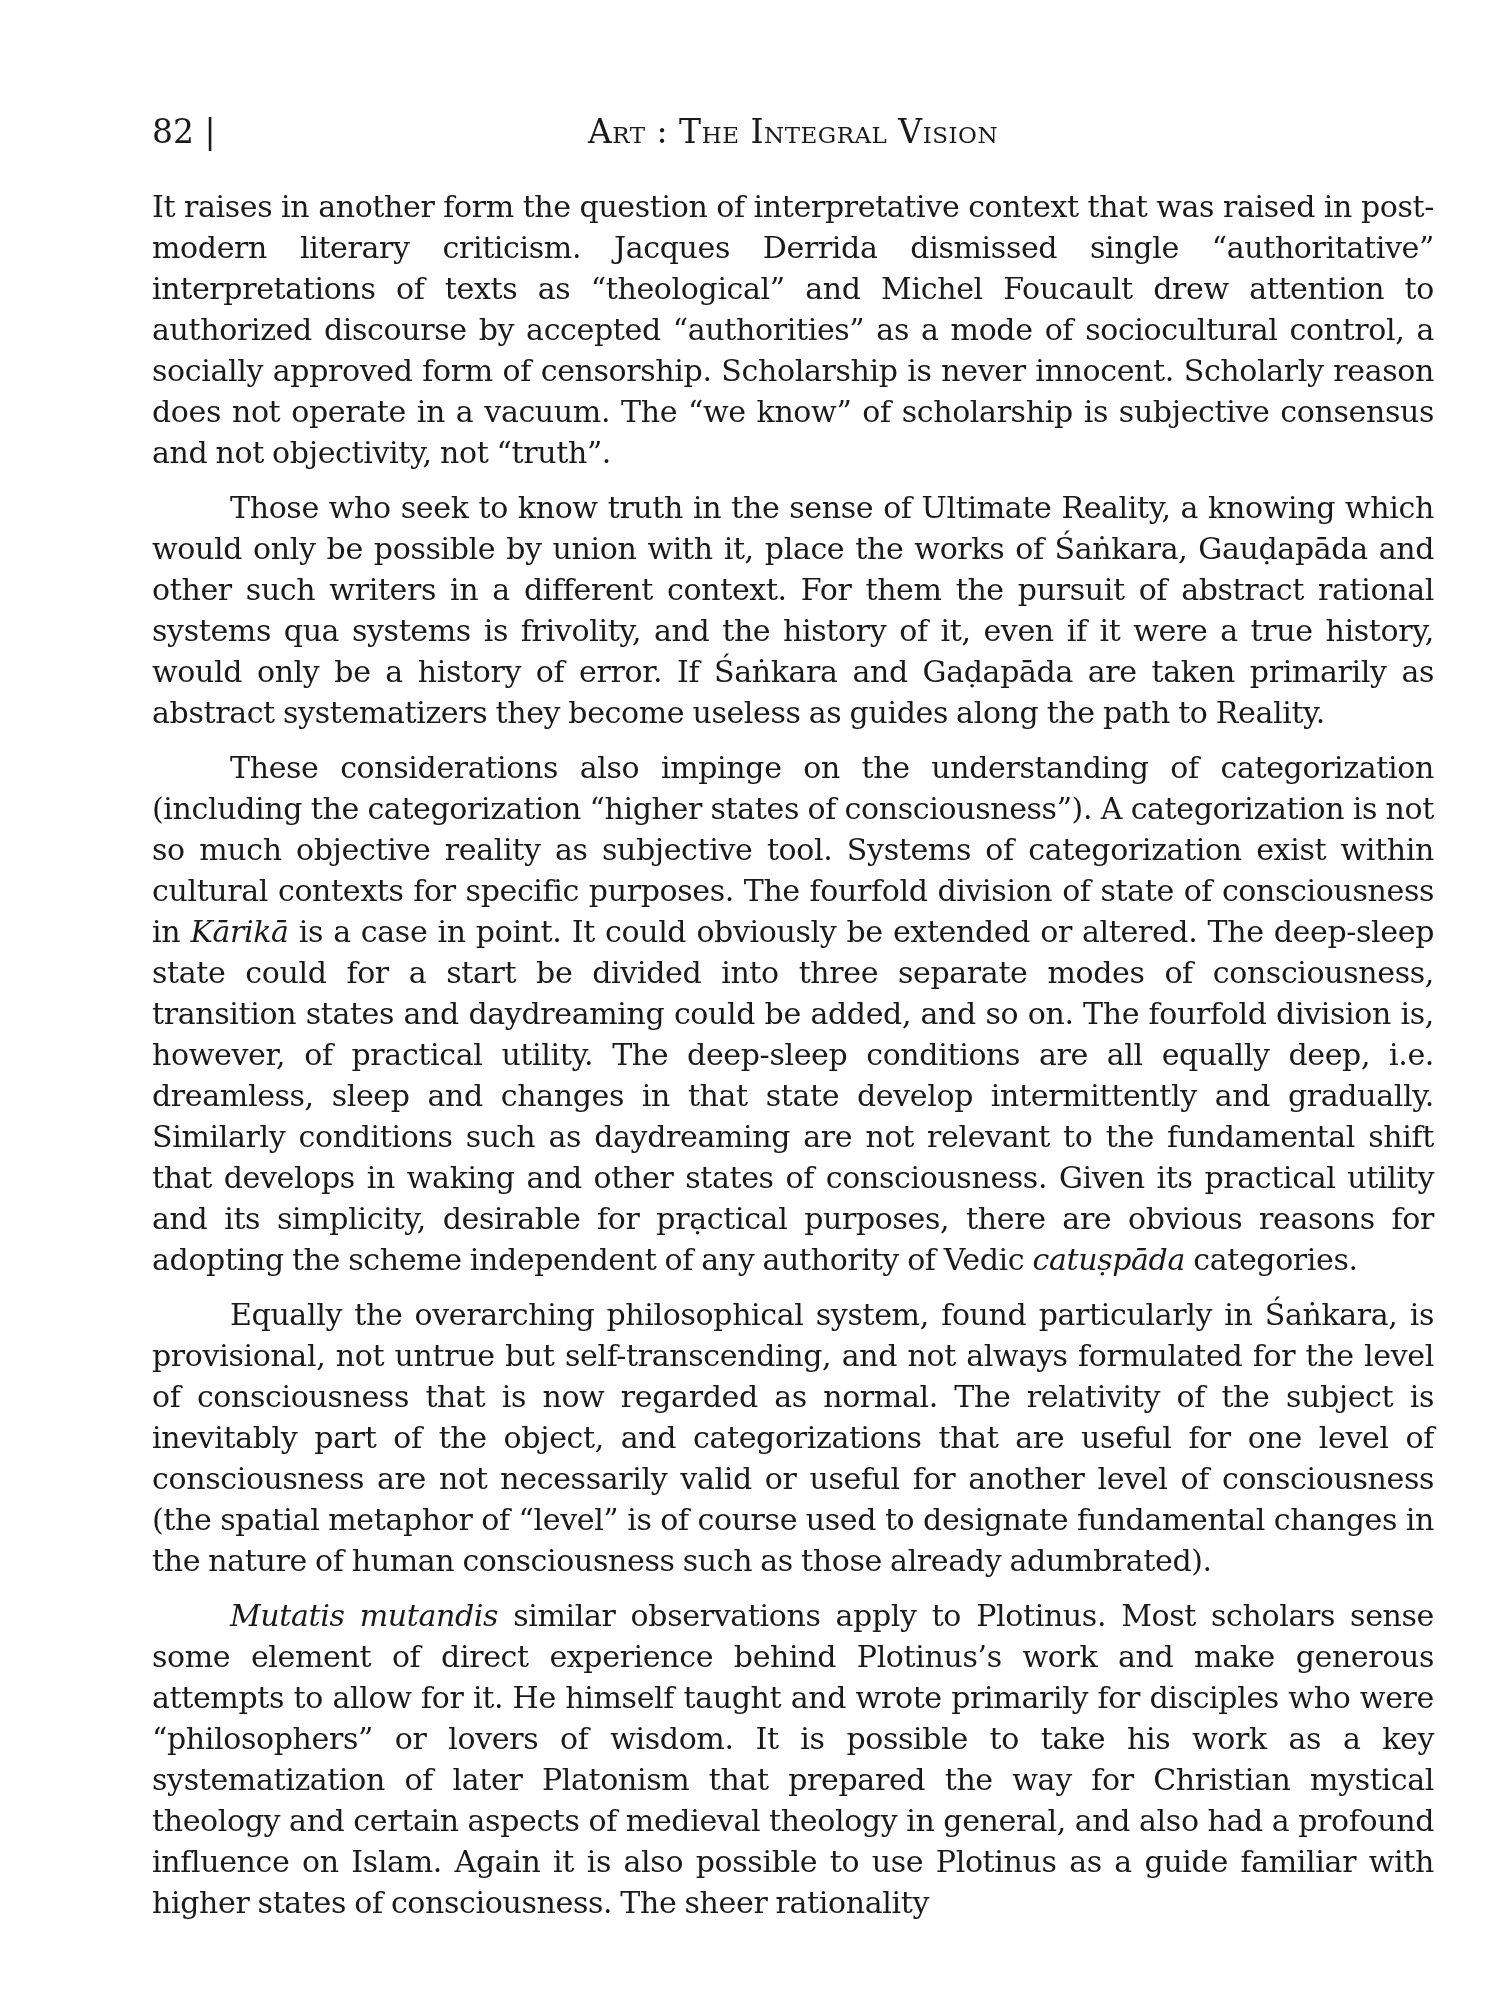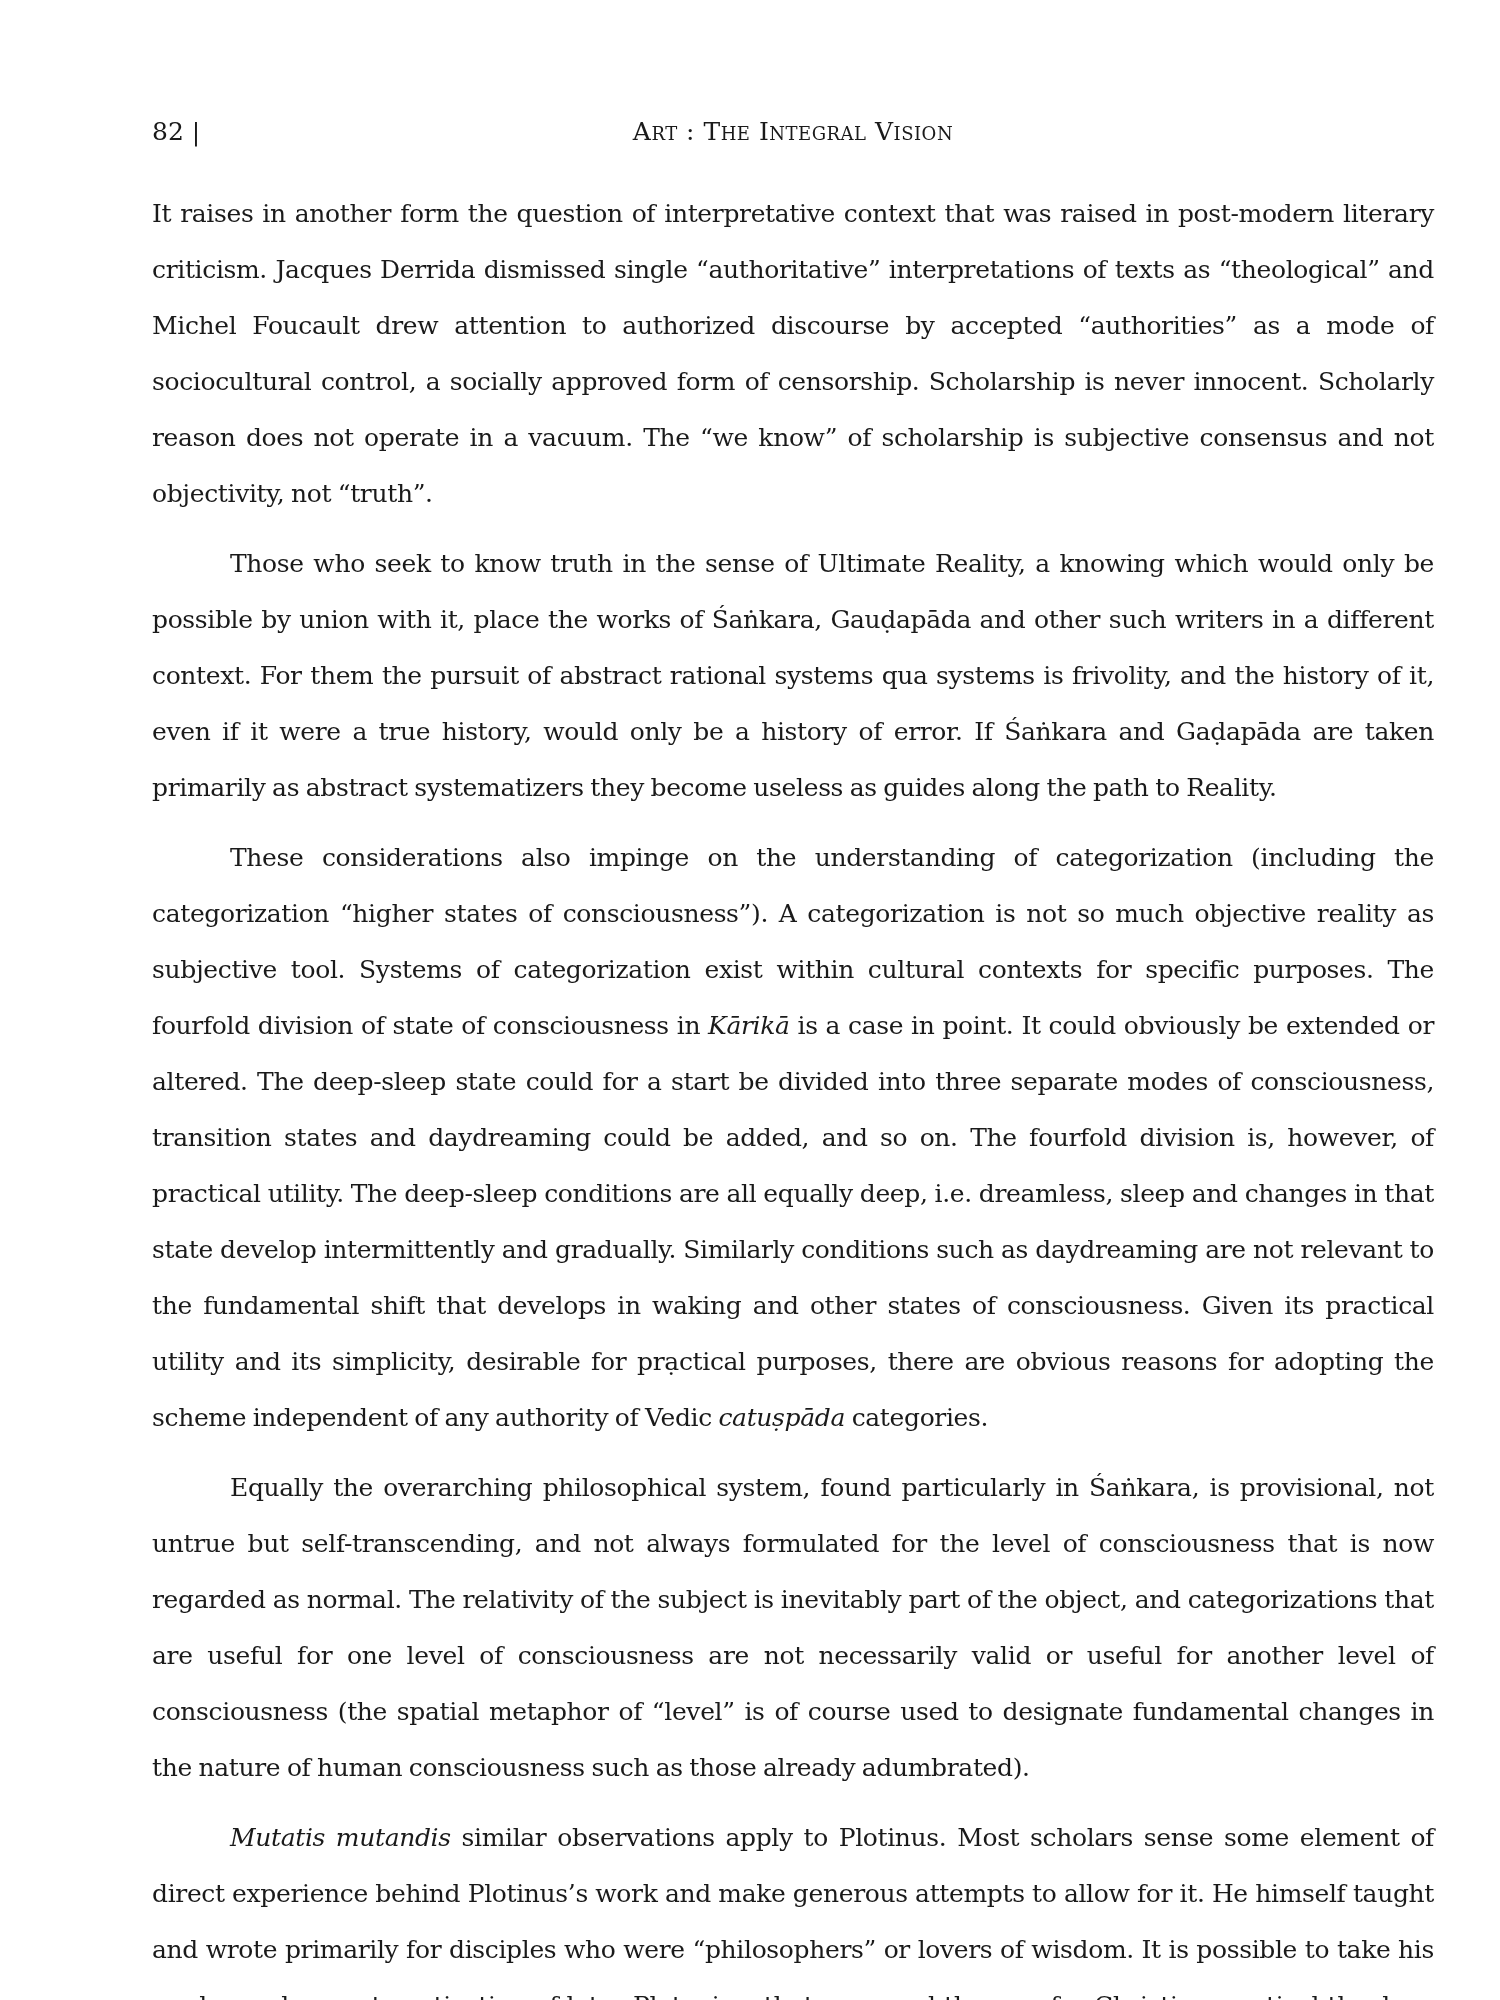--- a/index.html
+++ b/index.html
@@ -1,25 +1,25 @@
 <!DOCTYPE html>
 <html><head>
 <meta charset="utf-8">
 <style>
   html, body { margin: 0; padding: 0; background: #ffffff; }
   body { width: 1500px; height: 2000px; position: relative; overflow: hidden;
          font-family: "DejaVu Serif", "Liberation Serif", serif; color: #1a1a1a; }
   .page { position: absolute; left: 152px; top: 0; width: 1282px; }
   .header { position: absolute; top: 112px; left: 0; width: 1282px; height: 40px;
-            font-size: 25px; line-height: 40px; }
+            font-size: 33px; line-height: 40px; }
   .page-num { position: absolute; left: 0; top: 0; }
   .running-title { position: absolute; left: 0; width: 1282px; text-align: center;
                    font-variant: small-caps; letter-spacing: 0.5px; }
   .body-text { position: absolute; top: 186px; left: 0; width: 1282px; }
-  .para { margin: 0 0 14px 0; font-size: 25px; line-height: 56px;
+  .para { margin: 0 0 14px 0; font-size: 30px; line-height: 41px;
           text-align: justify; text-align-last: left; word-spacing: -1px; letter-spacing: -0.35px; }
   .para.indent { text-indent: 78px; }
   em { font-style: italic; margin-top: 48px; }
 </style>
 </head>
 <body>
 
 <div class="page">
   <div class="header">
     <span class="page-num">82 |</span>

